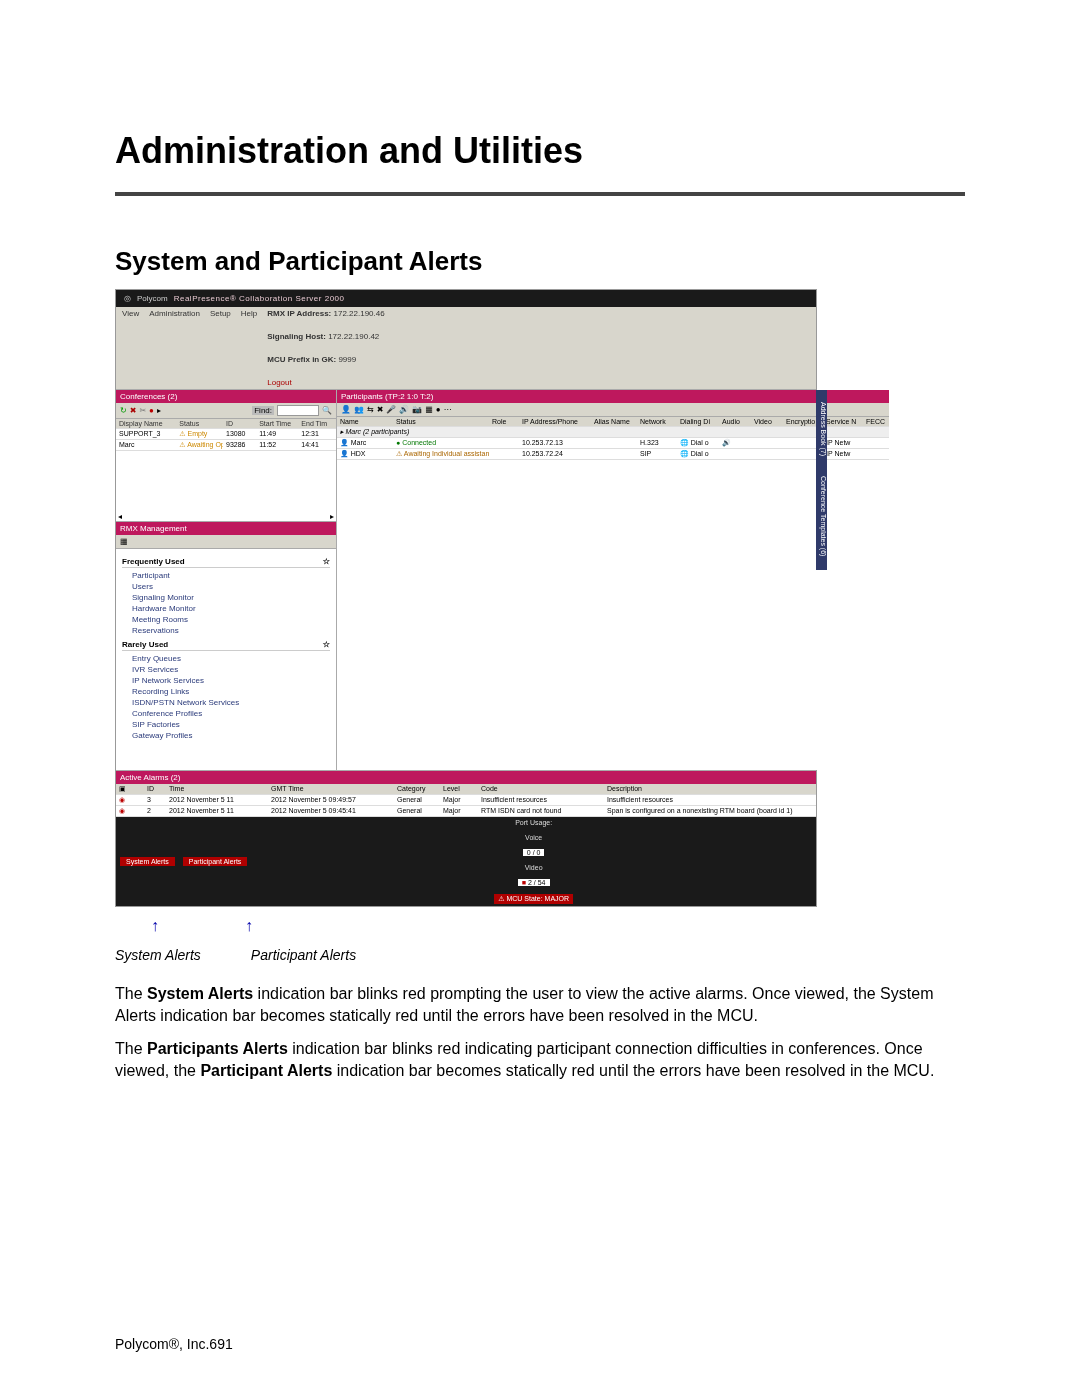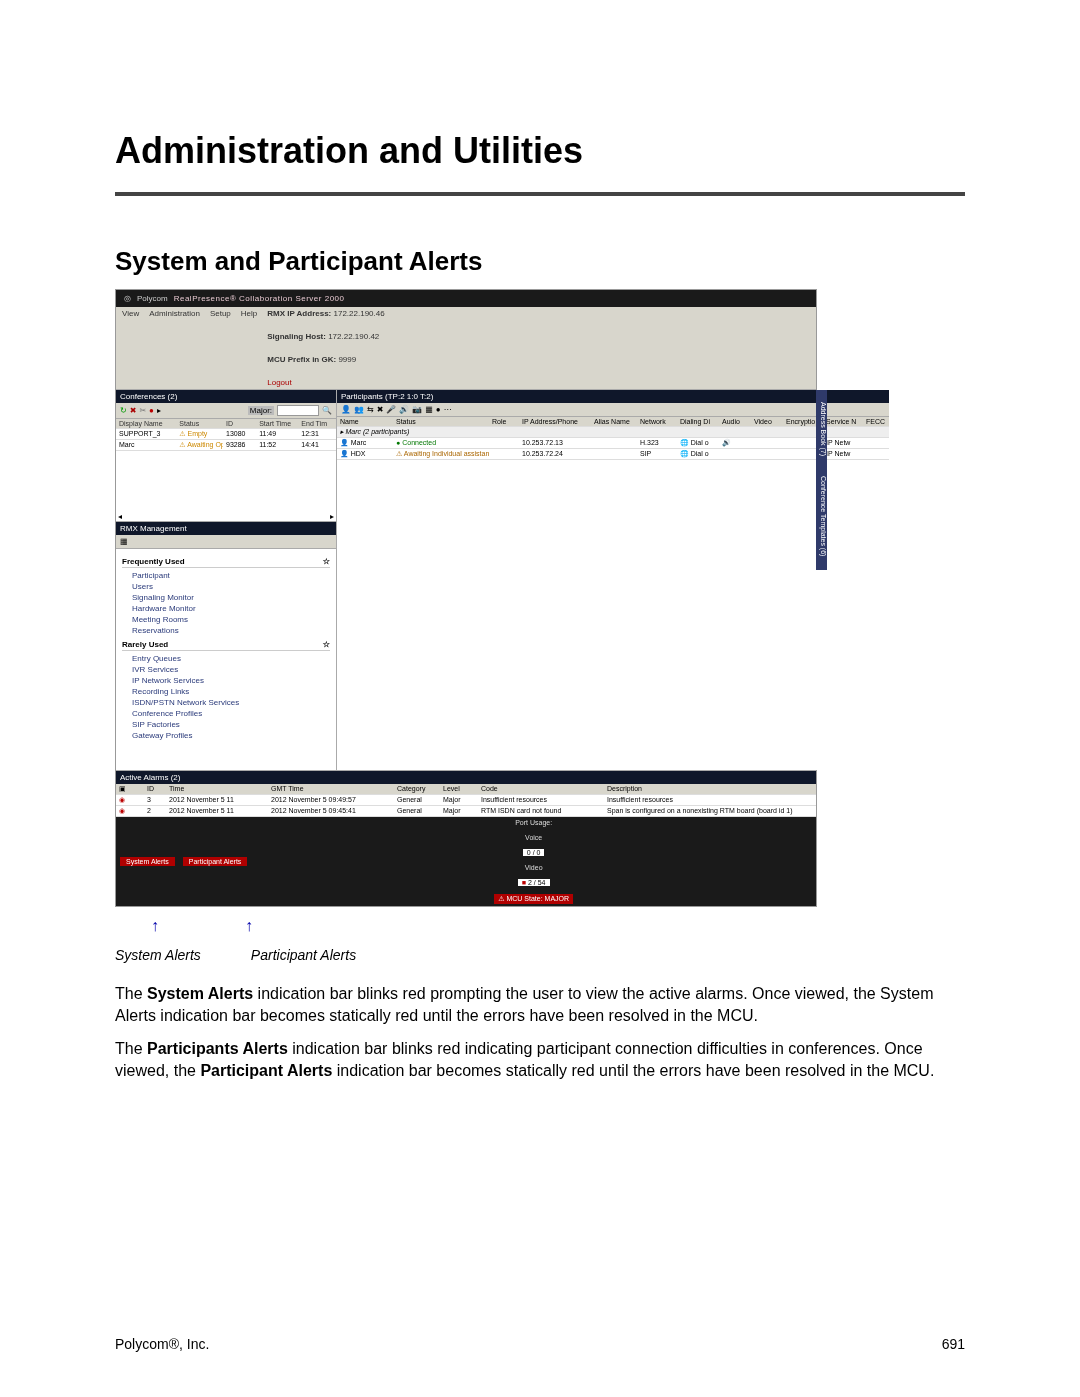--- a/index.html
+++ b/index.html
@@ -11,21 +11,21 @@
 .bold-caption{font-weight:bold;font-size:14px;margin:14px 0 10px 0}
 .shot{width:700px;margin:6px 0 12px 0;border:1px solid #999;font-size:8px;background:#e4e2d8}
 .shot-top{background:#1a1a1a;color:#ccc;padding:4px 8px;display:flex;align-items:center;gap:6px}
 .shot-top .title{color:#e6c8d0;letter-spacing:0.5px}
 .shot-top .right{margin-left:auto;color:#c88}
 .shot-menu{background:#d8d6cc;padding:2px 6px;display:flex;gap:10px;color:#333;font-size:8px;border-bottom:1px solid #aaa}
 .shot-menu .right{margin-left:auto;display:flex;gap:14px}
 .shot-menu .logout{color:#a00}
 .panes{display:flex;height:380px}
 .left{width:220px;display:flex;flex-direction:column;border-right:1px solid #aaa}
-.sec-head{background:#0f172a;color:#fff;padding:2px 4px;font-size:8px}
+.sec-head{background:#be185d;color:#fff;padding:2px 4px;font-size:8px}
 .icon-row{background:#d8d6cc;padding:2px 4px;display:flex;gap:3px;align-items:center;border-bottom:1px solid #aaa}
 .icon-row span{display:inline-block}
 .conf-table{background:#fff;flex:0 0 auto}
 .conf-table .th,.conf-table .tr{display:flex;font-size:7px;border-bottom:1px solid #ddd}
 .conf-table .th{background:#d8d6cc;color:#333}
 .conf-table .c{padding:1px 3px;overflow:hidden;white-space:nowrap}
 .mgmt{flex:1;background:#d8d6cc;display:flex;flex-direction:column;overflow:hidden}
 .mgmt .body{background:#fff;flex:1;padding:4px 6px;font-size:8px;overflow:hidden}
 .mgmt .grp{font-weight:bold;margin:4px 0 2px 0;border-bottom:1px solid #ccc;padding-bottom:1px;font-size:8px}
 .mgmt .item{padding:1px 0 1px 10px;color:#2a3a7a}
@@ -42,21 +42,21 @@
 .bottom-bar{background:#1a1a1a;color:#ddd;font-size:7px;padding:2px 4px;display:flex;gap:8px;align-items:center}
 .bottom-bar .sa{background:#b00000;color:#fff;padding:1px 6px}
 .bottom-bar .pa{background:#b00000;color:#fff;padding:1px 6px}
 .bottom-bar .right{margin-left:auto;display:flex;gap:8px;align-items:center}
 .bottom-bar .box{background:#fff;color:#000;padding:0 4px}
 .bottom-bar .st{background:#b00000;color:#fff;padding:1px 4px}
 .arrows{position:relative;height:30px;width:700px;margin-top:-2px}
 .arrow{position:absolute;color:#00a;font-size:16px;font-weight:bold}
 .lbls{width:700px;display:flex;gap:40px;font-style:italic;font-size:14px;margin:0 0 20px 0}
 .lbls span:nth-child(2){margin-left:10px}
-.footer{position:absolute;bottom:45px;left:115px;right:115px;display:flex;justify-content:space-between;font-size:14px}
+.footer{position:absolute;bottom:45px;left:115px;right:115px;display:flex;font-size:14px}
 .side-tab{position:absolute;right:-11px;width:11px;background:#2f3a6a;color:#fff;font-size:7px;writing-mode:vertical-rl;text-align:center;padding:4px 0}
 </style>
 </head>
 <body>
 
 <div class="page">
 <h1>Administration and Utilities</h1>
 <hr class="hr">
 <h2>System and Participant Alerts</h2>
 
@@ -84,21 +84,21 @@
  <div class="side-tab" style="top:72px;height:100px">Conference Templates (6)</div>
  <div class="panes">
   <div class="left">
    <div class="sec-head">Conferences (2)</div>
    <div class="icon-row">
     <span style="color:#090">↻</span>
     <span style="color:#a00">✖</span>
     <span style="color:#777">✂</span>
     <span style="color:#b00">●</span>
     <span>▸</span>
-    <span style="margin-left:auto;background:#bbb;padding:0 2px">Major:</span>
+    <span style="margin-left:auto;background:#bbb;padding:0 2px">Find:</span>
     <span style="background:#fff;width:40px;height:9px;display:inline-block;border:1px solid #999"></span>
     <span>🔍</span>
    </div>
    <div class="conf-table">
     <div class="th">
      <div class="c" style="width:60px">Display Name</div>
      <div class="c" style="width:45px">Status</div>
      <div class="c" style="width:30px">ID</div>
      <div class="c" style="width:40px">Start Time</div>
      <div class="c" style="width:35px">End Tim</div>

